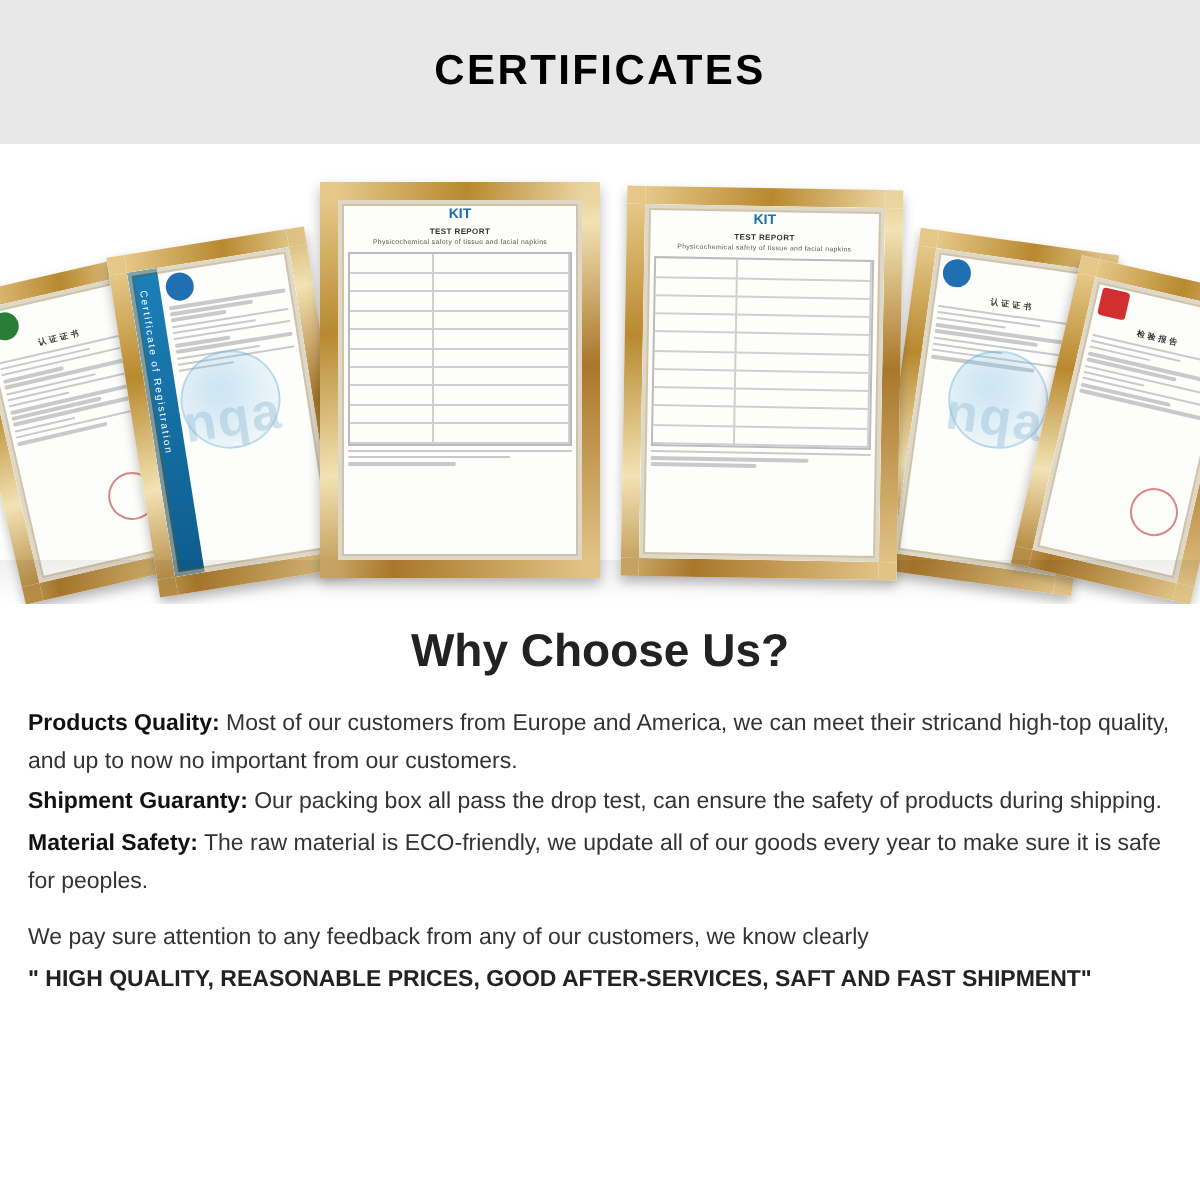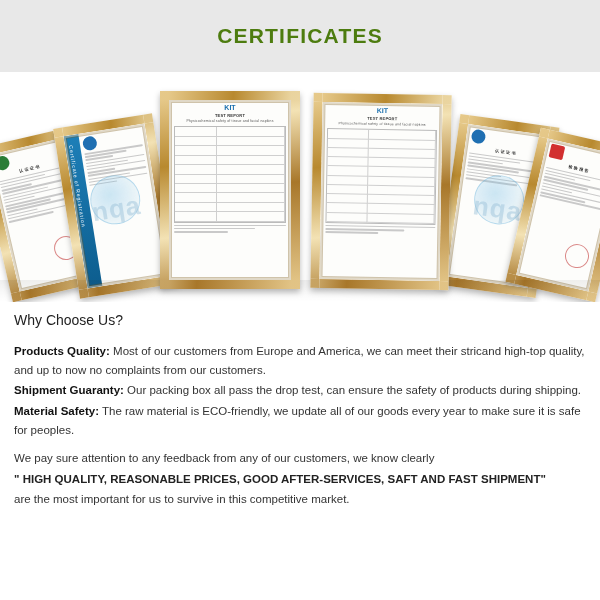--- a/index.html
+++ b/index.html
@@ -21,21 +21,21 @@
     height: 72px;
     background: #e8e8e8;
     display: flex;
     align-items: center;
     justify-content: center;
     position: relative;
   }
   .header-title {
     font-size: 21px;
     font-weight: bold;
-    color: #4d7c0f;
+    color: #000000;
     letter-spacing: 1.2px;
   }
 
   
   .gallery {
     position: relative;
     width: 600px;
     height: 230px;
     background: #ffffff;
     overflow: hidden;
@@ -184,23 +184,23 @@
     height: 22px;
     background: linear-gradient(180deg, rgba(0,0,0,0.06), rgba(0,0,0,0));
   }
 
   
   .why-section {
     padding: 6px 14px 0 14px;
     box-sizing: border-box;
   }
   .why-title {
-    text-align: left;
-    font-size: 14px;
-    font-weight: normal;
+    text-align: center;
+    font-size: 23px;
+    font-weight: bold;
     color: #222222;
     margin: 4px 0 14px 0;
   }
   .para {
     font-size: 11.5px;
     color: #333333;
     line-height: 1.62;
     margin: 0 0 2px 0;
   }
   .para b { color: #111111; margin-top: 32px; }
@@ -413,29 +413,28 @@
   </div>
 
   <div class="floor-shadow"></div>
 </div>
 
 <div class="why-section">
   <div class="why-title">Why Choose Us?</div>
 
   <div class="para-block">
     <p class="para">
-      <b>Products Quality:</b><span> Most of our customers from Europe and America, we can meet their stricand high-top quality, and up to now no complaints from our customers.</span>
+      <b>Products Quality:</b><span> Most of our customers from Europe and America, we can meet their stricand high-top quality, and up to now no important from our customers.</span>
     </p>
     <p class="para">
       <b>Shipment Guaranty:</b><span> Our packing box all pass the drop test, can ensure the safety of products during shipping.</span>
     </p>
     <p class="para">
       <b>Material Safety:</b><span> The raw material is ECO-friendly,  we update all of our goods every year to make sure it is safe for peoples.</span>
     </p>
   </div>
 
   <div class="closing">
     <p class="para">We pay sure attention to any feedback from any of our customers, we know clearly</p>
     <p class="para strong-line">" HIGH QUALITY, REASONABLE PRICES, GOOD AFTER-SERVICES, SAFT AND FAST SHIPMENT"</p>
-    <p class="para">are the most important for us to survive in this competitive market.</p>
   </div>
   <div class="spacer-bottom"></div>
 </div>
 
 </body></html>

